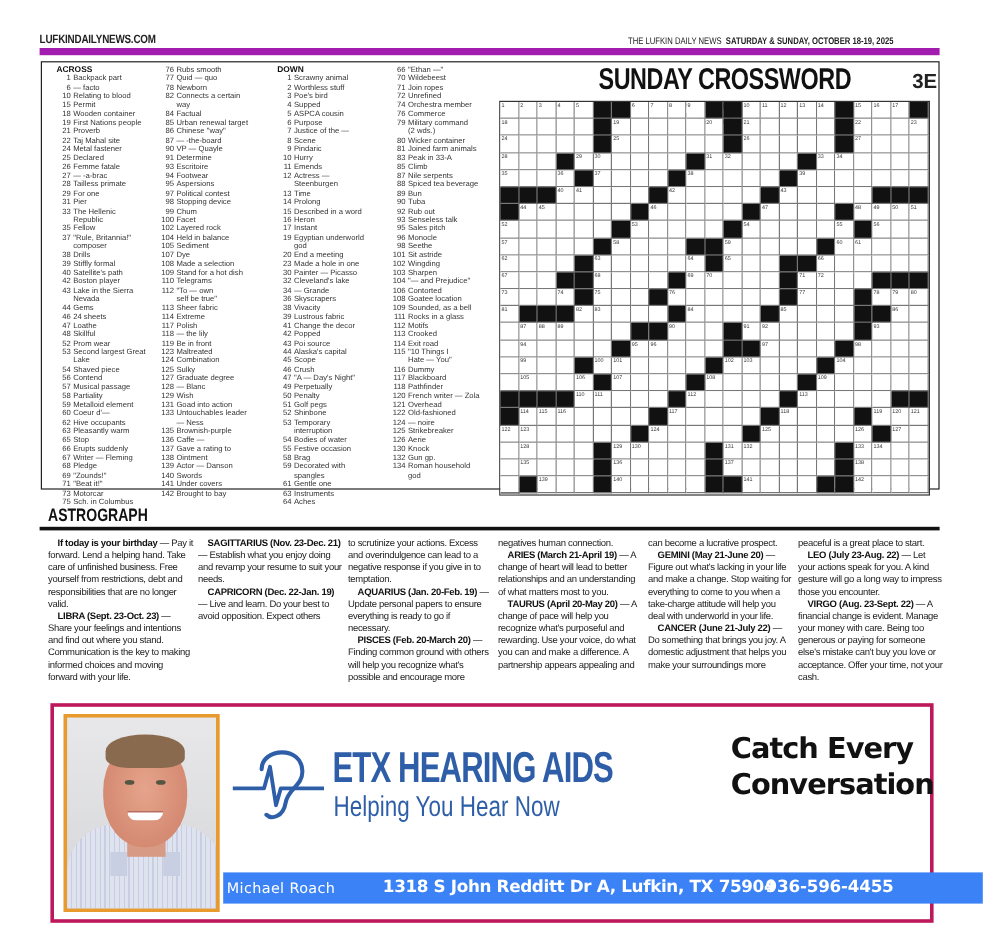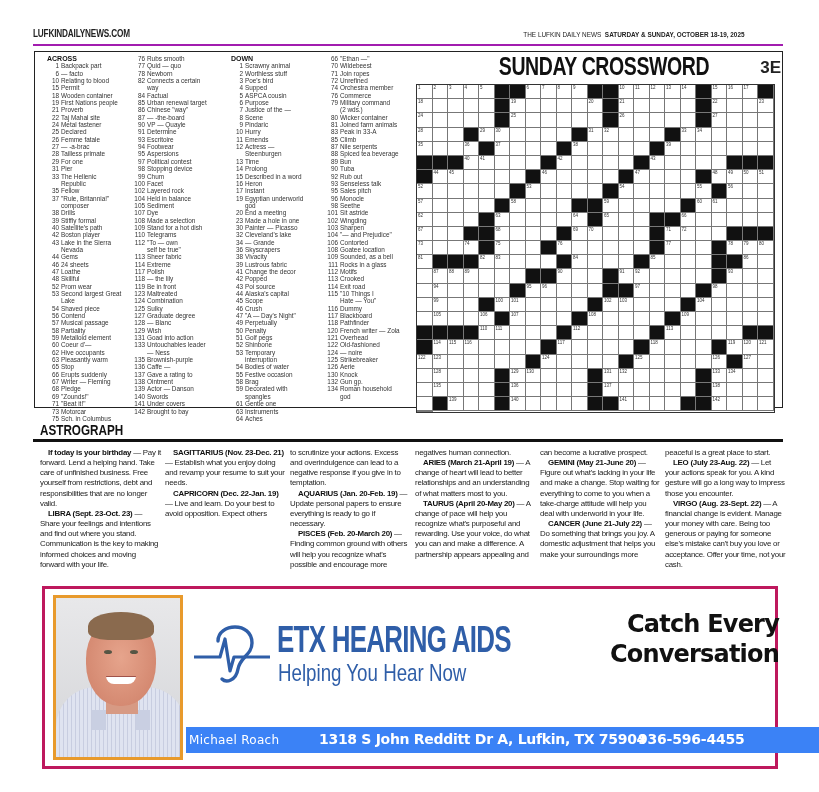--- a/index.html
+++ b/index.html
@@ -1,19 +1,19 @@
 <!DOCTYPE html>
 <html><head>
 <meta charset="utf-8">
 <style>
   * { box-sizing: border-box; margin: 0; padding: 0; }
   html, body { width: 819px; height: 792px; background: #fff; overflow: hidden; }
   body { position: relative; font-family: "Liberation Sans", sans-serif; color: #222; }
 
-  .masthead { position: absolute; left: 33px; top: 26px; width: 750px; height: 20px; border-bottom: 2px solid #a21caf; }
+  .masthead { position: absolute; left: 33px; top: 26px; width: 750px; height: 20px; border-bottom: 6px solid #a21caf; }
   .site { position: absolute; left: 0; top: 2px; font: bold 10px "Liberation Sans", sans-serif; letter-spacing: -0.2px; transform: scaleX(0.82); transform-origin: left; }
   .pubinfo { position: absolute; right: 38px; top: 4px; font: 8px "Liberation Sans", sans-serif; transform: scaleX(0.8); transform-origin: right; white-space: nowrap; }
   .pubinfo b { font-weight: bold; }
   .pagenum { position: absolute; right: 2px; top: -4px; font: bold 17px "Liberation Sans", sans-serif; margin-top: 36px; }
 
   .xw-box { position: absolute; left: 34px; top: 51px; width: 749px; height: 357px; border: 1px solid #222; }
   .cluecol { position: absolute; top: 3px; font-size: 6.4px; line-height: 7.35px; color: #333; }
   .cluecol .hd { font-weight: bold; font-size: 7px; color: #111; }
   .cl { display: flex; }
   .cl .n { width: 14px; text-align: right; padding-right: 2px; flex: none; }
@@ -39,21 +39,21 @@
   .photo .neck { position:absolute; left:50px; top:88px; width:32px; height:28px; background:#d79a84; }
   .photo .head { position:absolute; left:30px; top:20px; width:70px; height:88px; background: radial-gradient(ellipse at 50% 45%, #e6a48c 0%, #d58a72 70%, #c97c64 100%); border-radius: 46% 46% 48% 48%; }
   .photo .hair { position:absolute; left:32px; top:14px; width:66px; height:28px; background:#8a6a4e; border-radius: 50% 50% 30% 30%; }
   .photo .smile { position:absolute; left:50px; top:78px; width:30px; height:8px; background:#fff; border-radius: 0 0 15px 15px; border-top: 1px solid #a0524a; }
   .photo .eye { position:absolute; top:52px; width:8px; height:4px; background:#554; border-radius:50%; }
   .photo .collar { position:absolute; left:36px; top:112px; width:58px; height:20px; background: transparent; border-left: 14px solid #c9cfe2; border-right:14px solid #c9cfe2; }
 
   .logo-icon { position: absolute; left: 147px; top: 28px; width: 80px; height: 70px; }
   .brand { position: absolute; left: 232px; top: 30px; font: bold 36px "Liberation Sans", sans-serif; color: #2f5ea8; letter-spacing: -1px; transform: scaleX(0.72); transform-origin: left; white-space: nowrap; }
   .tagline { position: absolute; left: 233px; top: 70px; font: 24px "Liberation Sans", sans-serif; color: #2f5ea8; transform: scaleX(0.78); transform-origin: left; white-space: nowrap; }
-  .slogan { position: absolute; left: 534px; top: 20px; width: 200px; text-align: right; font: 900 24px/30px "DejaVu Sans", sans-serif; color: #111; letter-spacing: -0.8px; }
+  .slogan { position: absolute; left: 564px; top: 20px; width: 200px; text-align: left; font: 900 24px/30px "DejaVu Sans", sans-serif; color: #111; letter-spacing: -0.8px; }
   .infobar { position: absolute; left: 141px; top: 138px; width: 708px; height: 26px; background: #3b82f6; color: #fff; white-space: nowrap; }
   .infobar .nm { position: absolute; left: 3px; top: 6px; font: 12px "DejaVu Sans", sans-serif; letter-spacing: 0.3px; }
   .infobar .addr { position: absolute; left: 115px; top: 4px; font: bold 14px "DejaVu Sans", sans-serif; letter-spacing: -0.3px; margin-left: 18px; }
   .infobar .ph { position: absolute; left: 452px; top: 4px; font: bold 14px "DejaVu Sans", sans-serif; letter-spacing: -0.2px; }
 </style>
 </head>
 <body>
 
 <div class="masthead">
   <div class="site">LUFKINDAILYNEWS.COM</div>

